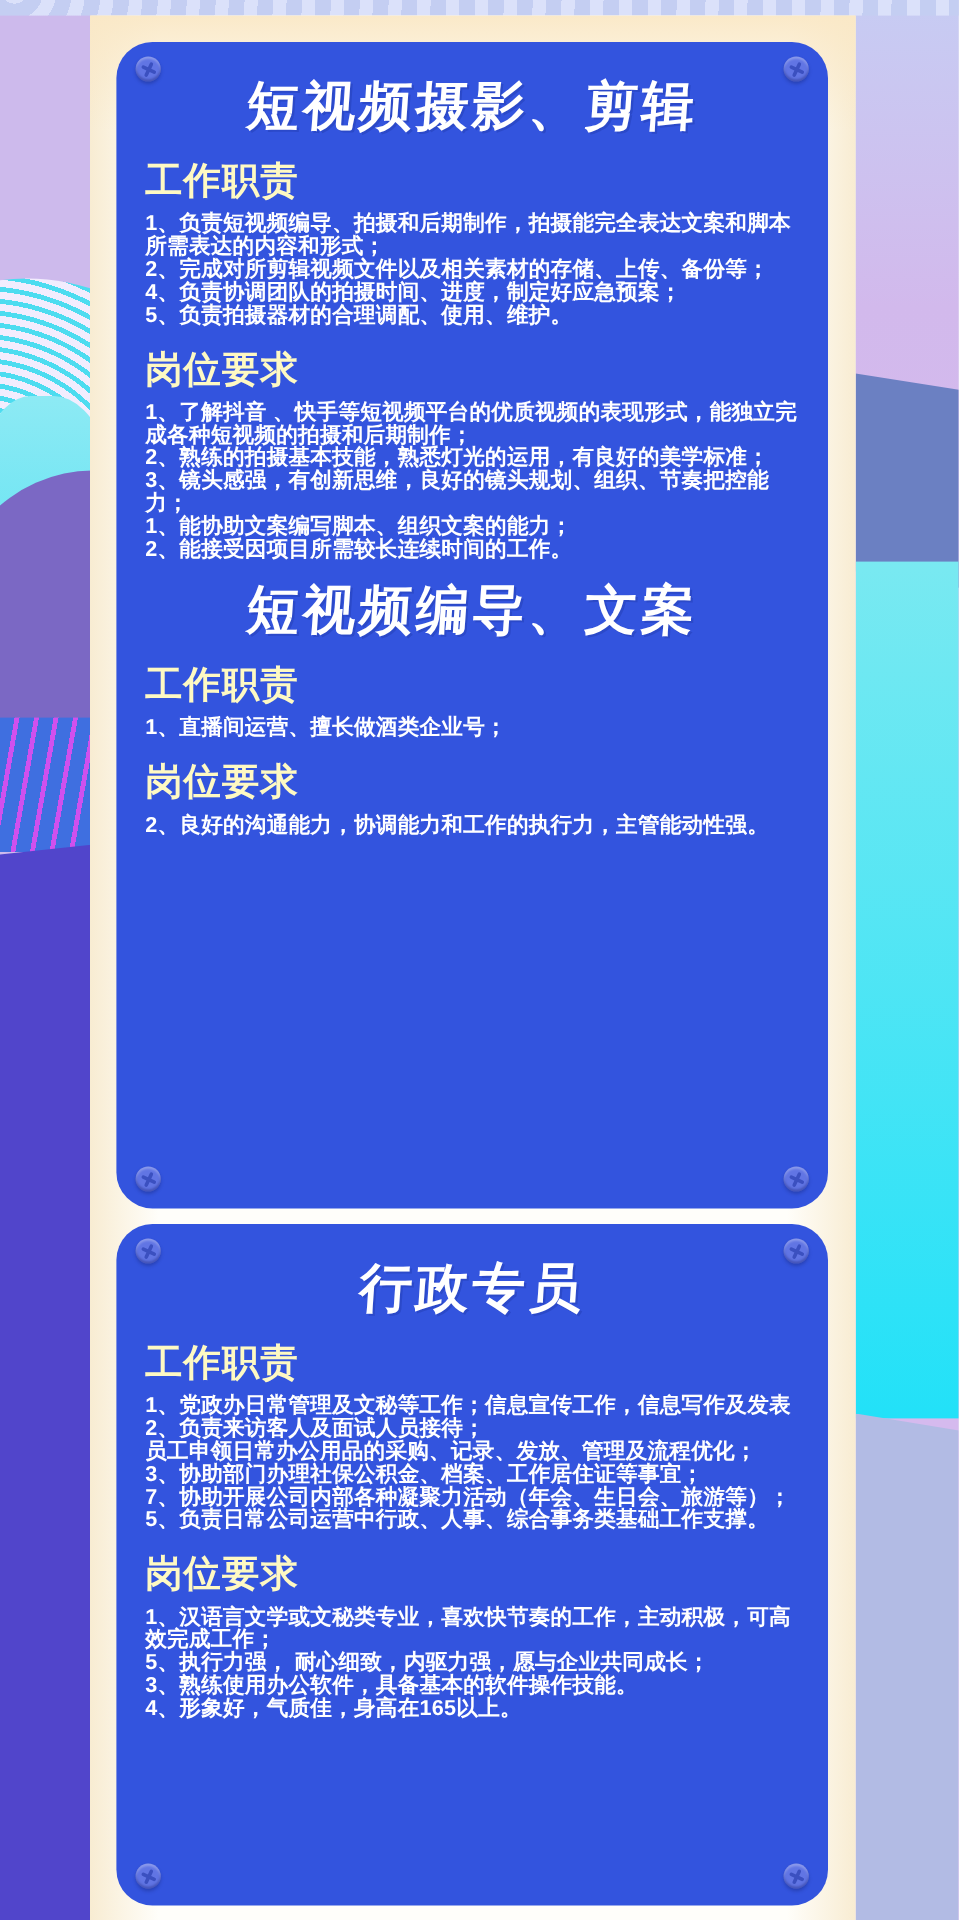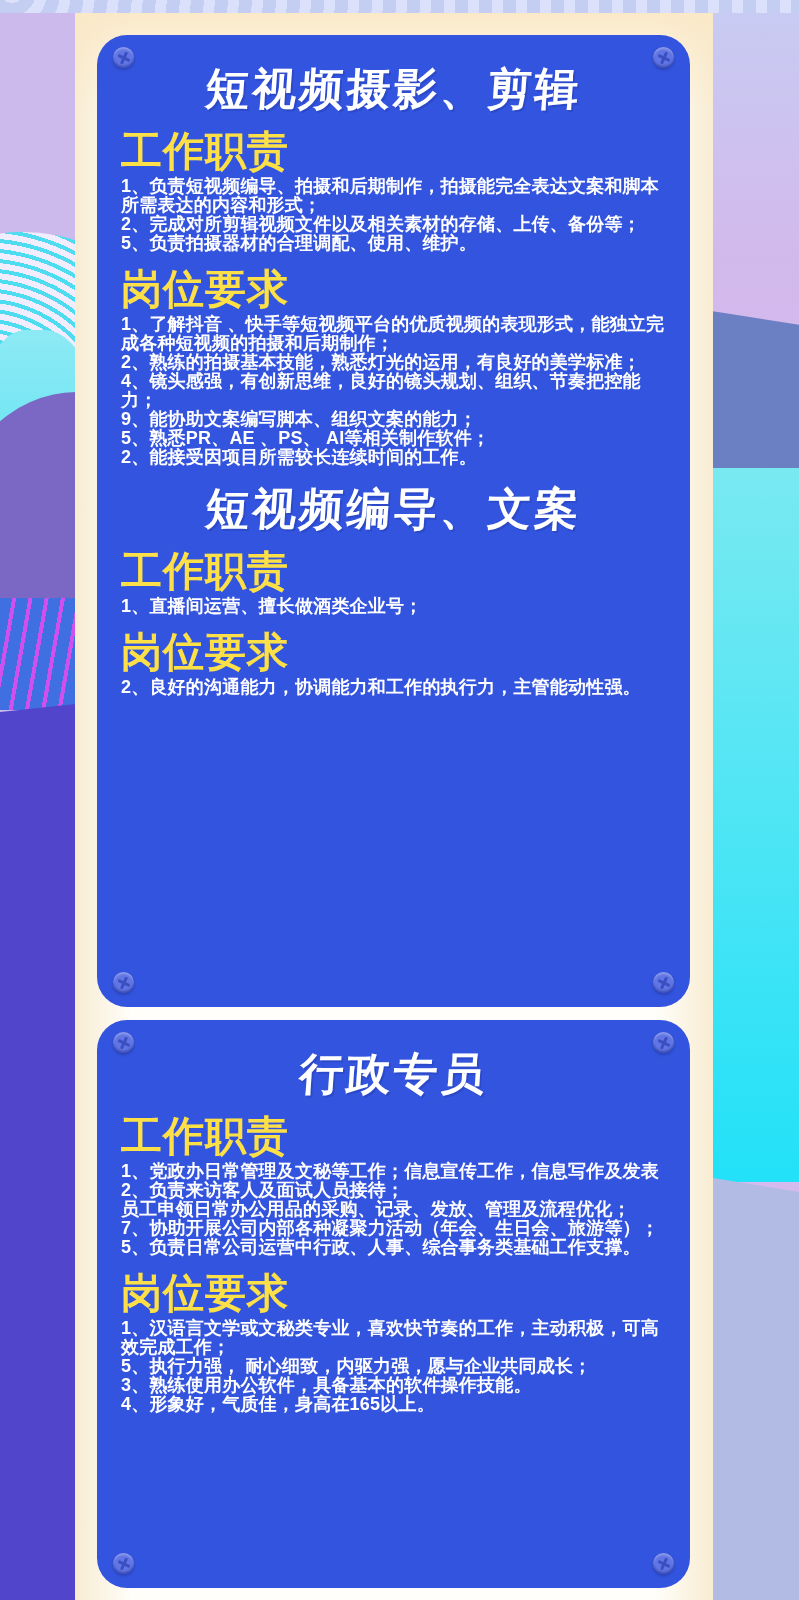--- a/index.html
+++ b/index.html
@@ -35,21 +35,21 @@
     background:linear-gradient(180deg,rgba(250,232,198,.95),rgba(255,255,255,0));}
   
   .card{position:absolute;left:97px;width:593px;background:#3354de;border-radius:30px;
     padding:14px 24px 0;box-sizing:border-box;overflow:hidden;color:#fff;}
   .card1{top:35px;height:972px;}
   .card2{top:1020px;height:568px;}
   .job-title{font-size:44px;line-height:52px;font-weight:900;text-align:center;color:#fff;
     margin:14px 0 2px;transform:skewX(-4deg);letter-spacing:3px;
     text-shadow:2px 2px 0 rgba(20,40,140,.25);}
   .job-title.second{margin-top:16px;}
-  .sec-header{font-size:41px;line-height:40px;font-weight:900;color:#fde047;margin:16px 0 6px;letter-spacing:1px;}
+  .sec-header{font-size:31px;line-height:40px;font-weight:900;color:#fef9c3;margin:16px 0 6px;letter-spacing:1px;}
   ul.items{list-style:none;margin:0;padding:0;}
   li.item{font-size:18px;line-height:19px;font-weight:700;color:#fff;letter-spacing:.2px;}
   
   .screw{position:absolute;width:21px;height:21px;border-radius:50%;background:#6175e4;
     box-shadow:0 2px 3px rgba(15,25,90,.3), inset 0 -2px 2px rgba(25,35,120,.4), inset 0 2px 2px rgba(255,255,255,.28);}
   .screw::before,.screw::after{content:"";position:absolute;left:50%;top:50%;background:#3b50c0;border-radius:2px;}
   .screw::before{width:13px;height:3px;transform:translate(-50%,-50%) rotate(25deg);}
   .screw::after{width:3px;height:13px;transform:translate(-50%,-50%) rotate(25deg);}
   .s-tl{top:12px;left:16px}.s-tr{top:12px;right:16px}
   .s-bl{bottom:14px;left:16px}.s-br{bottom:14px;right:16px}
@@ -79,30 +79,30 @@
     <span class="screw s-tr"></span>
     <span class="screw s-bl"></span>
     <span class="screw s-br"></span>
 
     <h1 class="job-title">短视频摄影、剪辑</h1>
 
     <h2 class="sec-header">工作职责</h2>
     <ul class="items">
       <li class="item">1、负责短视频编导、拍摄和后期制作，拍摄能完全表达文案和脚本所需表达的内容和形式；</li>
       <li class="item">2、完成对所剪辑视频文件以及相关素材的存储、上传、备份等；</li>
+      <li class="item">4、负责协调团队的拍摄时间、进度，制定好应急预案；</li>
       <li class="item">5、负责拍摄器材的合理调配、使用、维护。</li>
     </ul>
 
     <h2 class="sec-header">岗位要求</h2>
     <ul class="items">
       <li class="item">1、了解抖音 、快手等短视频平台的优质视频的表现形式，能独立完成各种短视频的拍摄和后期制作；</li>
       <li class="item">2、熟练的拍摄基本技能，熟悉灯光的运用，有良好的美学标准；</li>
-      <li class="item">4、镜头感强，有创新思维，良好的镜头规划、组织、节奏把控能力；</li>
-      <li class="item">9、能协助文案编写脚本、组织文案的能力；</li>
-      <li class="item">5、熟悉PR、AE 、PS、 AI等相关制作软件；</li>
+      <li class="item">3、镜头感强，有创新思维，良好的镜头规划、组织、节奏把控能力；</li>
+      <li class="item">1、能协助文案编写脚本、组织文案的能力；</li>
       <li class="item">2、能接受因项目所需较长连续时间的工作。</li>
     </ul>
 
     <h1 class="job-title second">短视频编导、文案</h1>
 
     <h2 class="sec-header">工作职责</h2>
     <ul class="items">
       <li class="item">1、直播间运营、擅长做酒类企业号；</li>
     </ul>
 
@@ -118,20 +118,21 @@
     <span class="screw s-bl"></span>
     <span class="screw s-br"></span>
 
     <h1 class="job-title">行政专员</h1>
 
     <h2 class="sec-header">工作职责</h2>
     <ul class="items">
       <li class="item">1、党政办日常管理及文秘等工作；信息宣传工作，信息写作及发表</li>
       <li class="item">2、负责来访客人及面试人员接待；</li>
       <li class="item">员工申领日常办公用品的采购、记录、发放、管理及流程优化；</li>
+      <li class="item">3、协助部门办理社保公积金、档案、工作居住证等事宜；</li>
       <li class="item">7、协助开展公司内部各种凝聚力活动（年会、生日会、旅游等）；</li>
       <li class="item">5、负责日常公司运营中行政、人事、综合事务类基础工作支撑。</li>
     </ul>
 
     <h2 class="sec-header">岗位要求</h2>
     <ul class="items">
       <li class="item">1、汉语言文学或文秘类专业，喜欢快节奏的工作，主动积极，可高效完成工作；</li>
       <li class="item">5、执行力强， 耐心细致，内驱力强，愿与企业共同成长；</li>
       <li class="item">3、熟练使用办公软件，具备基本的软件操作技能。</li>
       <li class="item">4、形象好，气质佳，身高在165以上。</li>

